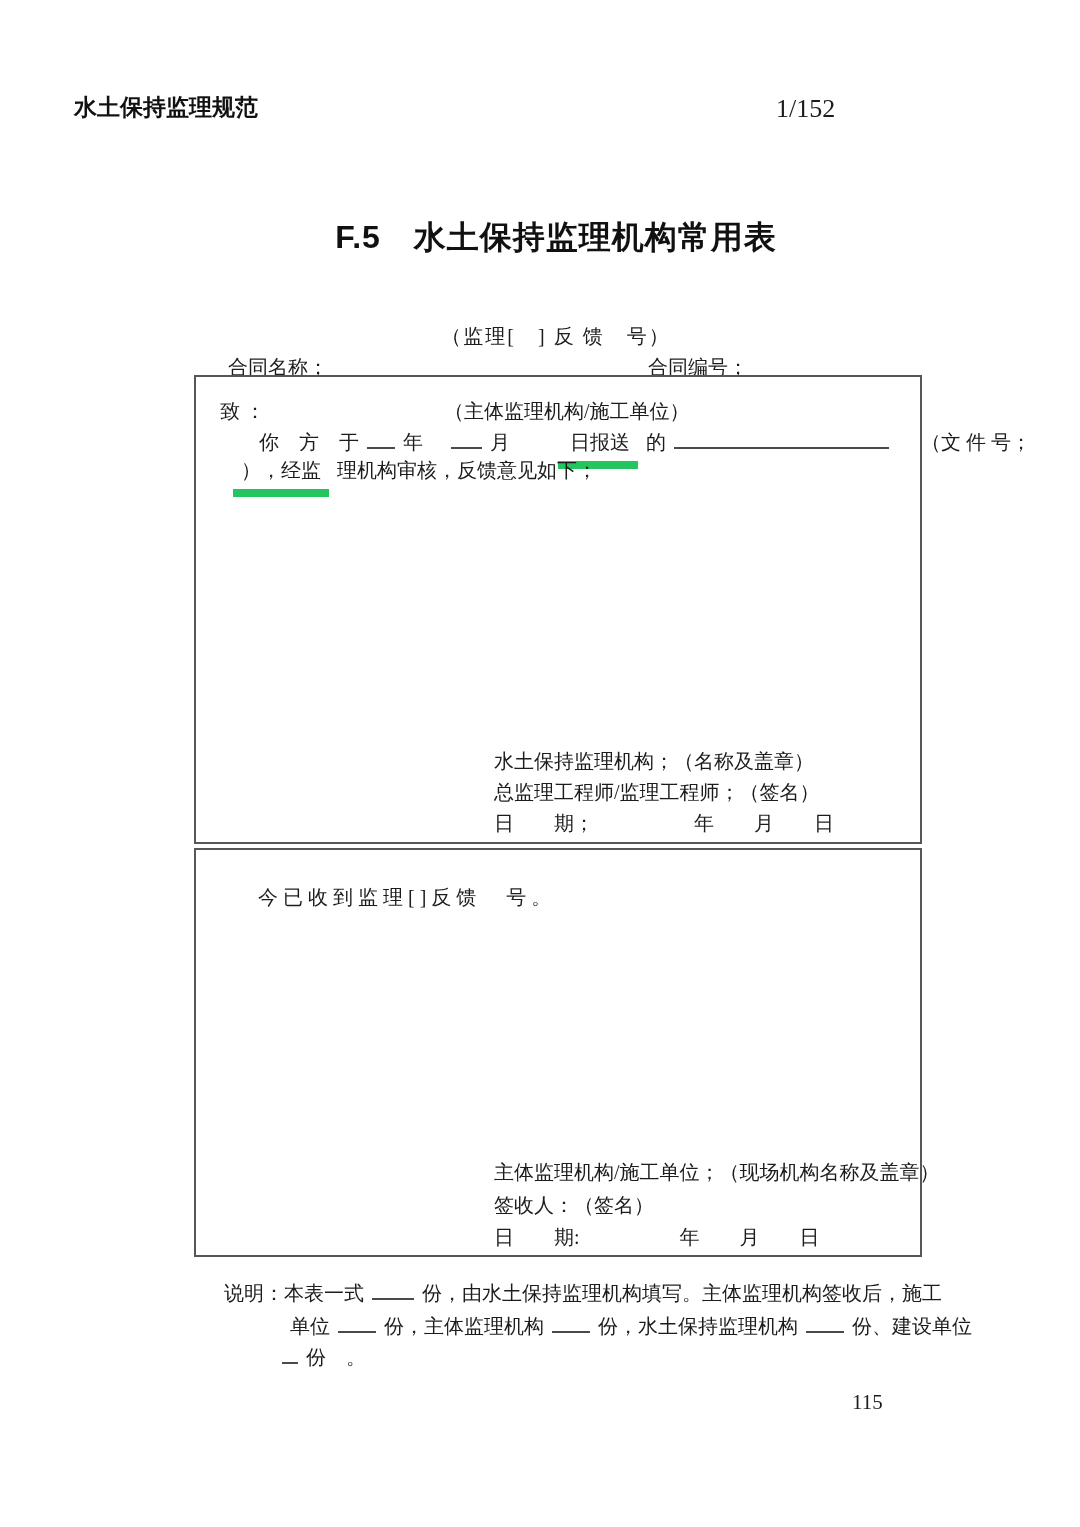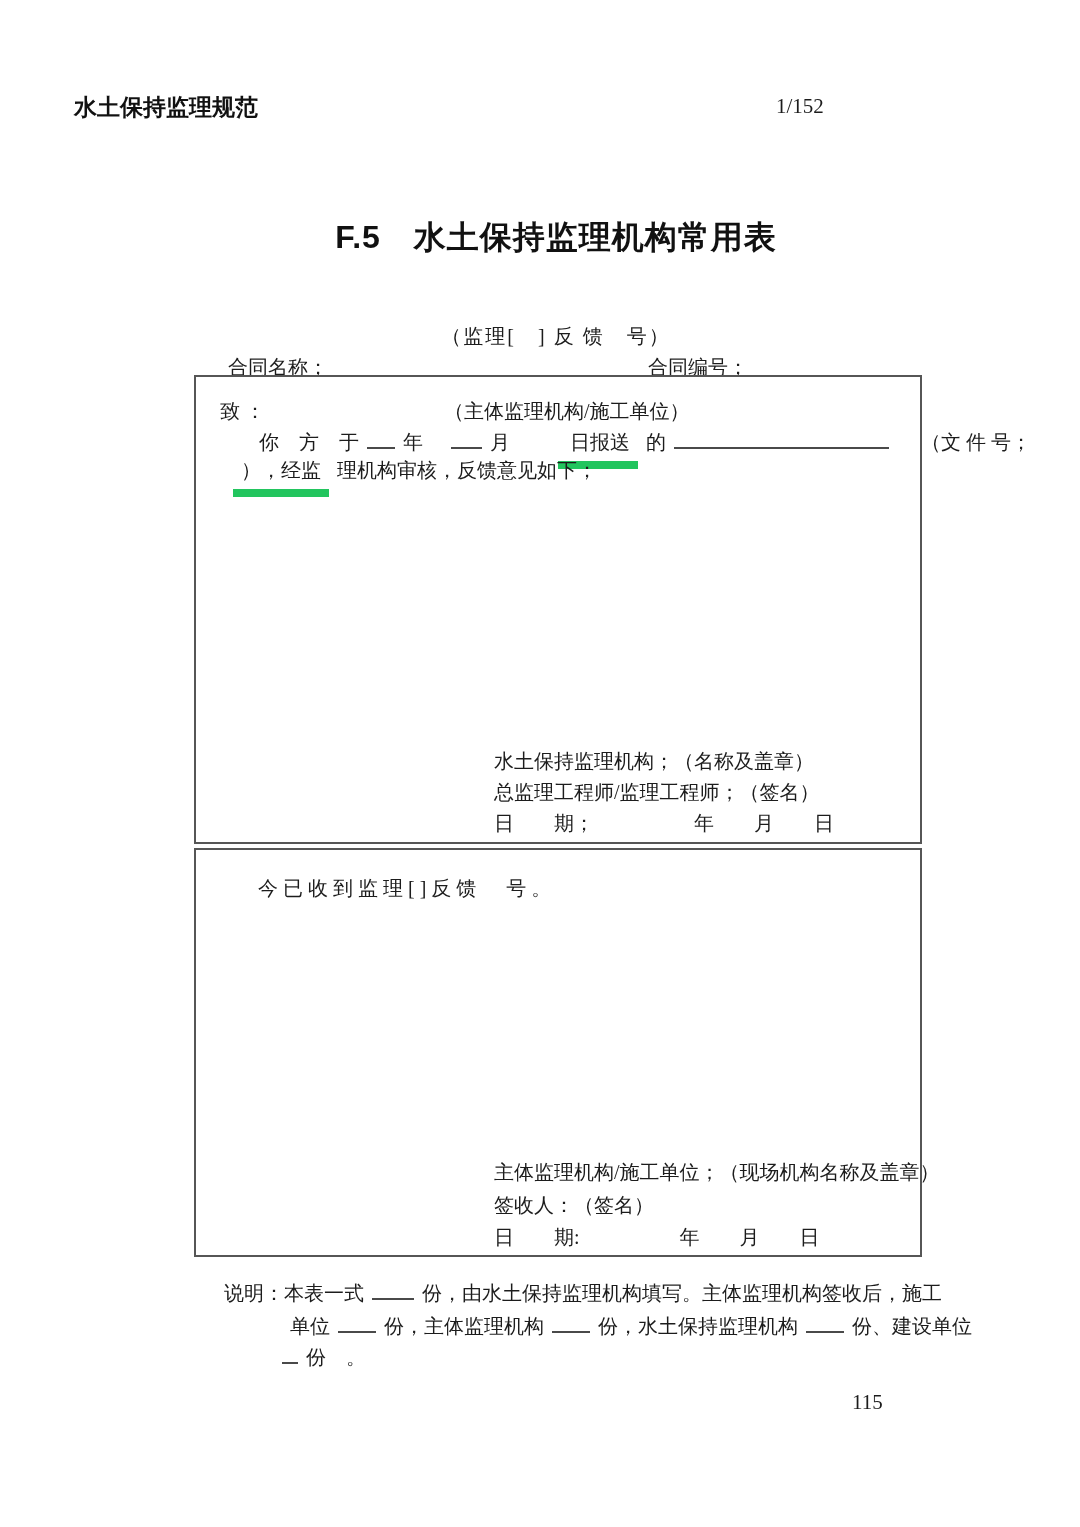--- a/index.html
+++ b/index.html
@@ -11,21 +11,21 @@
     background: #ffffff;
     font-family: "Liberation Serif", "DejaVu Serif", serif;
     color: #1c1c1c;
     overflow: hidden;
   }
   .abs { position: absolute; white-space: nowrap; }
   .sans-bold { font-family: "Liberation Sans", "DejaVu Sans", sans-serif; font-weight: bold; }
   .center { left: 0; width: 100%; text-align: center; }
 
   .doc-title { left: 50px; top: 68px; font-size: 23px; color: #111; }
-  .page-indicator { left: 752px; top: 70px; font-size: 21px; }
+  .page-indicator { left: 752px; top: 70px; font-size: 26px; }
 
   .main-title { top: 192px; font-size: 32px; color: #111; letter-spacing: 1px; }
   .form-heading { top: 262px; font-size: 21px; color: #111; }
   .ref-line { top: 299px; font-size: 20px; letter-spacing: 2px; }
 
   .contract-name { left: 204px; top: 330px; font-size: 20px; }
   .contract-code { left: 624px; top: 330px; font-size: 20px; }
 
   .formbox {
     position: absolute;
@@ -41,21 +41,21 @@
 
   .to-label   { left: 16px;  top: 12px; }
   .to-hint    { left: 240px; top: 12px; }
   .sent-line  { left: 47px;  top: 43px; }
   .review-line{ left: 29px;  top: 71px; }
 
   .sign1-org  { left: 290px; top: 362px; }
   .sign1-eng  { left: 290px; top: 393px; }
   .sign1-date { left: 290px; top: 424px; }
 
-  .received-line { left: 54px; top: 16px; letter-spacing: 5px; }
+  .received-line { left: 54px; top: 25px; letter-spacing: 5px; }
   .sign2-org  { left: 290px; top: 300px; }
   .sign2-recv { left: 290px; top: 333px; }
   .sign2-date { left: 290px; top: 365px; }
 
   .blank {
     display: inline-block;
     border-bottom: 2px solid #4a4a4a;
     height: 1.05em;
     vertical-align: baseline;
   }

